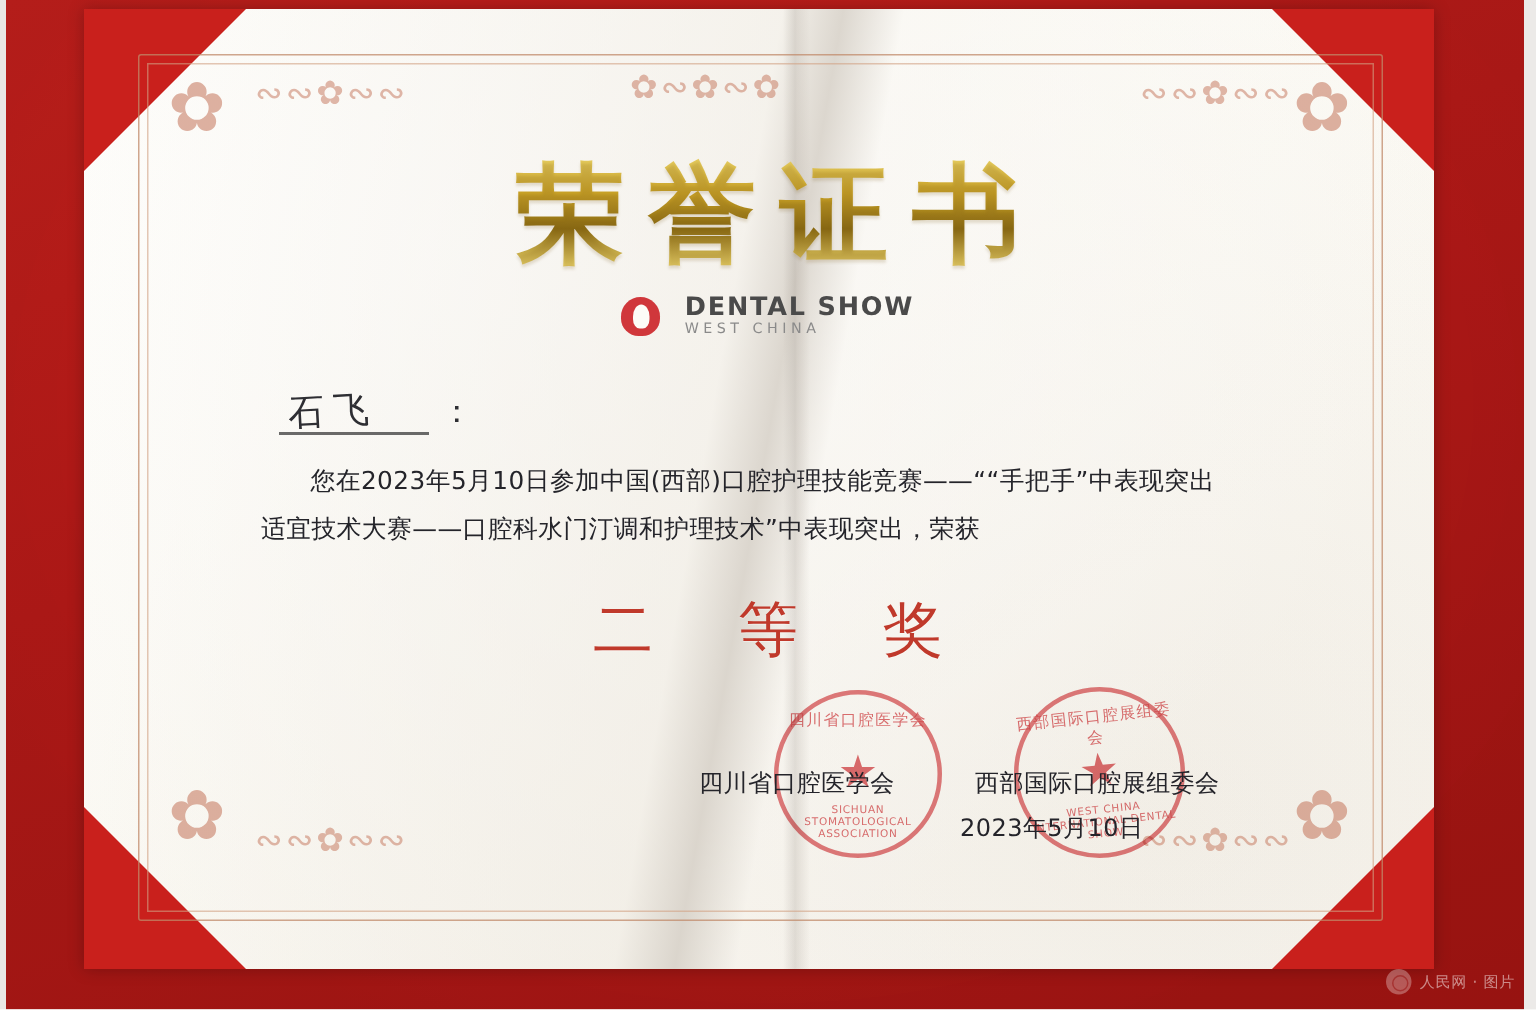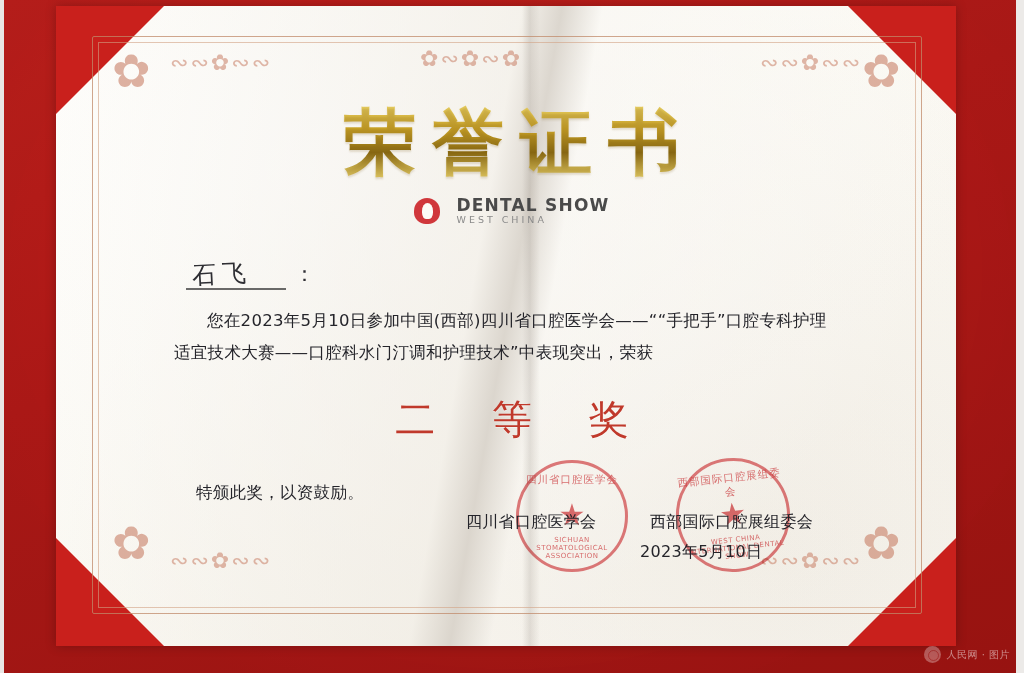--- a/index.html
+++ b/index.html
@@ -431,27 +431,26 @@
     </div>
   </div>
 
   <div class="name-line">
     <span class="name-hand">石飞</span>
     <span class="name-underline"></span>
     <span class="name-colon">：</span>
   </div>
 
   <div class="body">
-    <div class="indent">您在2023年5月10日参加中国(西部)四川省口腔医学会——““手把手”口腔专科护理</div>
+    <div class="indent">您在2023年5月10日参加中国(西部)口腔护理技能竞赛——““手把手”中表现突出</div>
     <div>适宜技术大赛——口腔科水门汀调和护理技术”中表现突出，荣获</div>
   </div>
 
   <div class="award">二 等 奖</div>
 
-  <div class="closing">特颁此奖，以资鼓励。</div>
 
   <div class="seal seal-left">
     <div class="seal-text-top">四川省口腔医学会</div>
     <div class="seal-star">★</div>
     <div class="seal-text-bottom">SICHUAN STOMATOLOGICAL ASSOCIATION</div>
   </div>
 
   <div class="seal seal-right">
     <div class="seal-text-top">西部国际口腔展组委会</div>
     <div class="seal-star">★</div>

